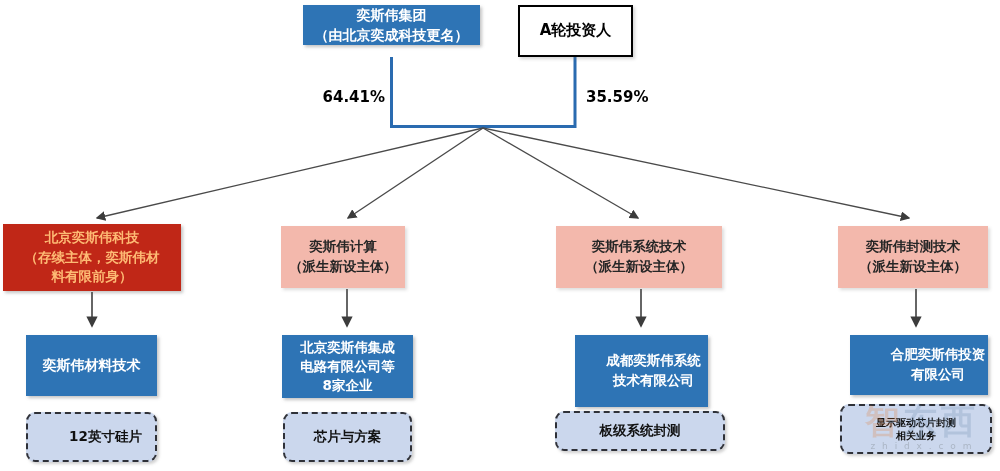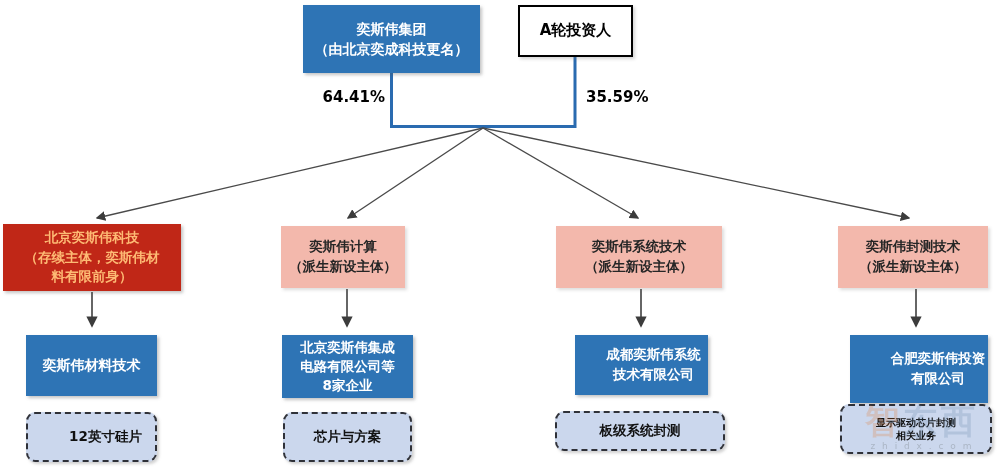--- a/index.html
+++ b/index.html
@@ -18,30 +18,30 @@
   .white-box{background:#ffffff;color:#000000;border:2.2px solid #000000;box-shadow:2px 2px 3px rgba(120,120,120,.3);}
   .dash-box{
     background:#CBD7ED;color:#111111;border:2.2px dashed #2F3138;border-radius:9px;
     box-shadow:2px 2px 3px rgba(120,120,120,.35);
   }
   .pct{
     position:absolute;font-weight:bold;font-size:15px;color:#000000;
   }
   #connectors{position:absolute;left:0;top:0;pointer-events:none;}
   
-  #root-box{left:303px;top:5px;width:177px;height:68px;font-size:14px;}
+  #root-box{left:303px;top:5px;width:177px;height:40px;font-size:14px;}
   #investor-box{left:518px;top:5px;width:115px;height:52px;font-size:15px;}
   #b0-entity{left:3px;top:224px;width:178px;height:67px;font-size:13.5px;}
   #b1-entity{left:281px;top:226px;width:124px;height:62px;font-size:13.5px;}
   #b2-entity{left:556px;top:226px;width:166px;height:62px;font-size:13.5px;}
   #b3-entity{left:838px;top:226px;width:150px;height:62px;font-size:13.5px;}
   #b0-company{left:26px;top:335px;width:131px;height:61px;font-size:14px;}
   #b1-company{left:282px;top:335px;width:131px;height:63px;font-size:13.5px;line-height:1.4;}
-  #b2-company{left:575px;top:335px;width:133px;height:60px;font-size:13.5px;padding-left:24px;}
-  #b3-company{left:850px;top:335px;width:138px;height:68px;font-size:13.5px;padding-left:38px;}
+  #b2-company{left:575px;top:335px;width:133px;height:72px;font-size:13.5px;padding-left:24px;}
+  #b3-company{left:850px;top:335px;width:138px;height:60px;font-size:13.5px;padding-left:38px;}
   #b0-business{left:26px;top:412px;width:131px;height:50px;font-size:13.5px;padding-left:28px;}
   #b1-business{left:283px;top:412px;width:129px;height:50px;font-size:13.5px;}
   #b2-business{left:555px;top:411px;width:170px;height:40px;font-size:13.5px;}
   #b3-business{left:840px;top:404px;width:152px;height:50px;font-size:10px;line-height:1.35;}
   #pct-left{left:318px;top:88px;width:67px;text-align:right;}
   #pct-right{left:586px;top:88px;width:70px;text-align:left;}
   
   #watermark{
     position:absolute;left:842px;top:398px;width:160px;height:58px;z-index:5;
     pointer-events:none;display:flex;flex-direction:column;align-items:center;justify-content:center;

